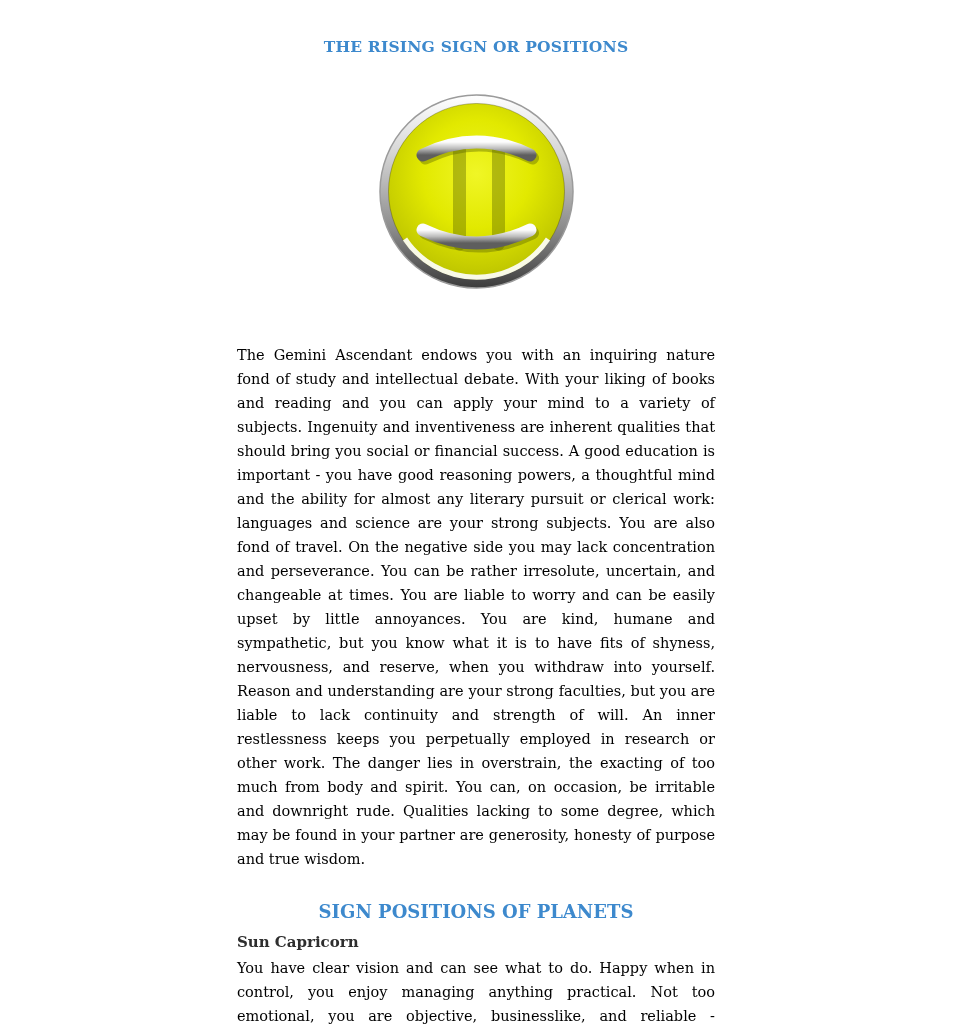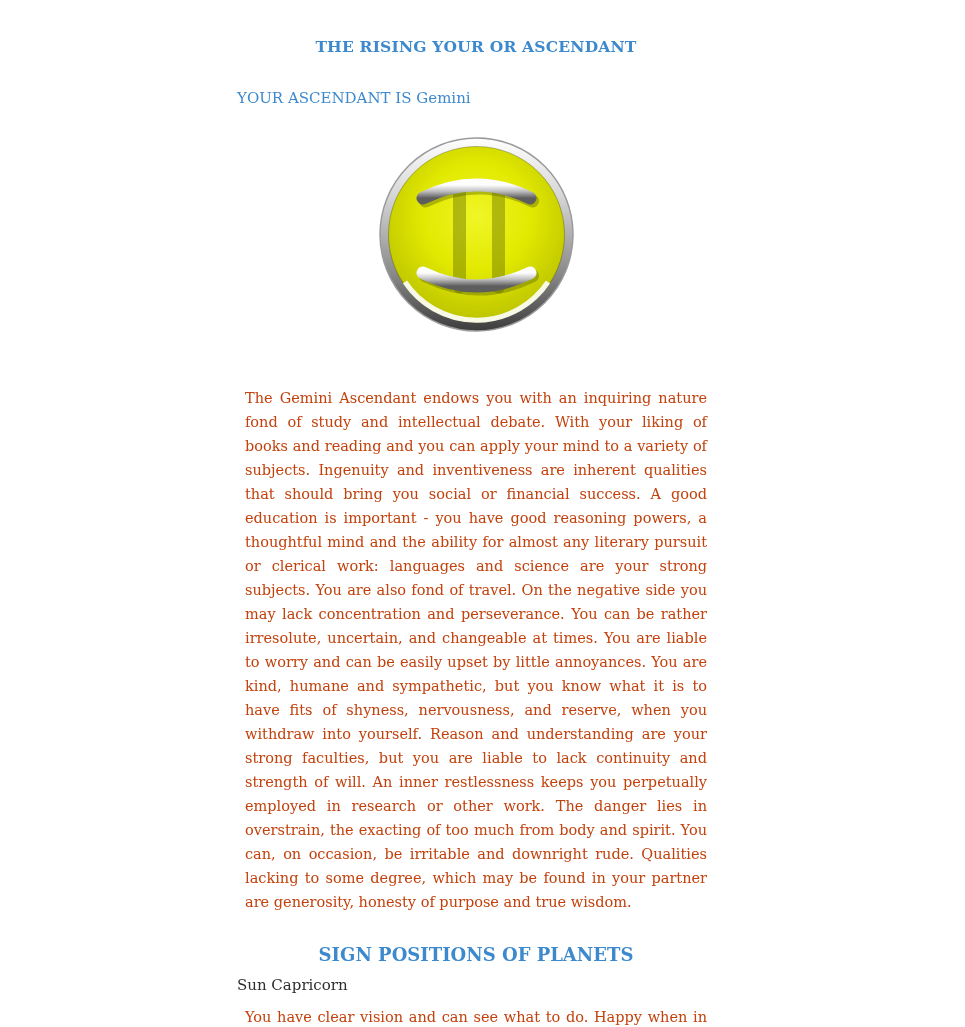--- a/index.html
+++ b/index.html
@@ -31,47 +31,46 @@
     line-height: 19px;
   }
   .badge-wrap {
     text-align: center;
     margin: 0 0 49px 0;
     line-height: 0;
   }
   .body-text {
     font-size: 14.5px;
     line-height: 24px;
-    color: #c2410c;
+    color: #000000;
     text-align: justify;
-    margin: 8px;
+    margin: 0;
   }
   .section-title {
     font-size: 18px;
     font-weight: bold;
     color: #3d89cd;
     text-align: center;
     margin: 30px 0 9px 0;
   }
   .planet-label {
     font-size: 15px;
-    font-weight: normal;
+    font-weight: bold;
     color: #2e2e2e;
     margin: 0 0 2px 0;
     line-height: 23px;
   }
 </style>
 </head>
 <body>
 
 <div class="content">
 
-  <h1 class="main-title">THE RISING YOUR OR ASCENDANT</h1>
+  <h1 class="main-title">THE RISING SIGN OR POSITIONS</h1>
 
-  <p class="ascendant-line">YOUR ASCENDANT IS Gemini</p>
 
   <div class="badge-wrap">
     <svg width="199" height="205" viewBox="0 0 199 205" aria-hidden="true">
       <defs>
         <linearGradient id="rimG" x1="0" y1="0" x2="0" y2="1">
           <stop offset="0" stop-color="#ffffff"></stop>
           <stop offset="0.3" stop-color="#d6d6d6"></stop>
           <stop offset="0.7" stop-color="#8a8a8a"></stop>
           <stop offset="1" stop-color="#3c3c3c"></stop>
         </linearGradient>

